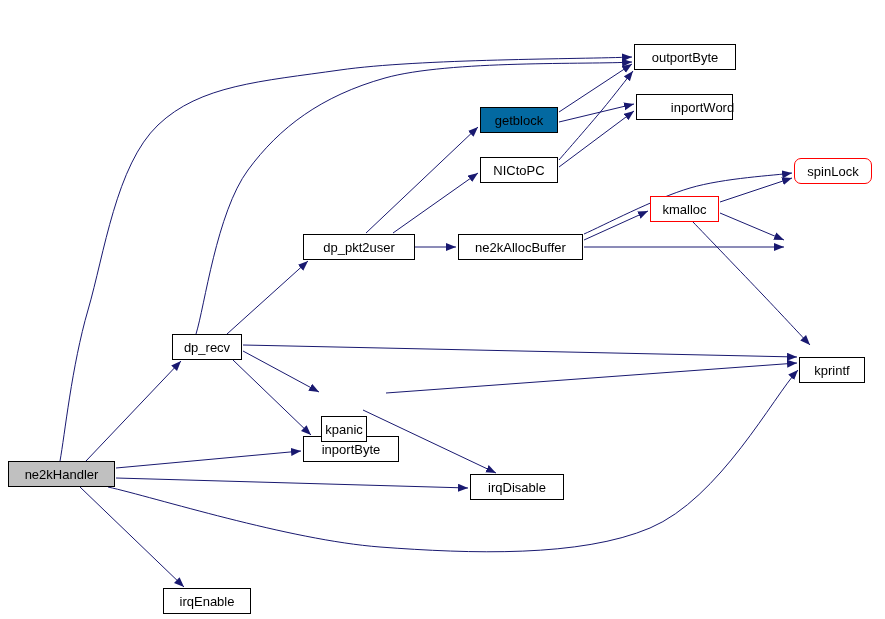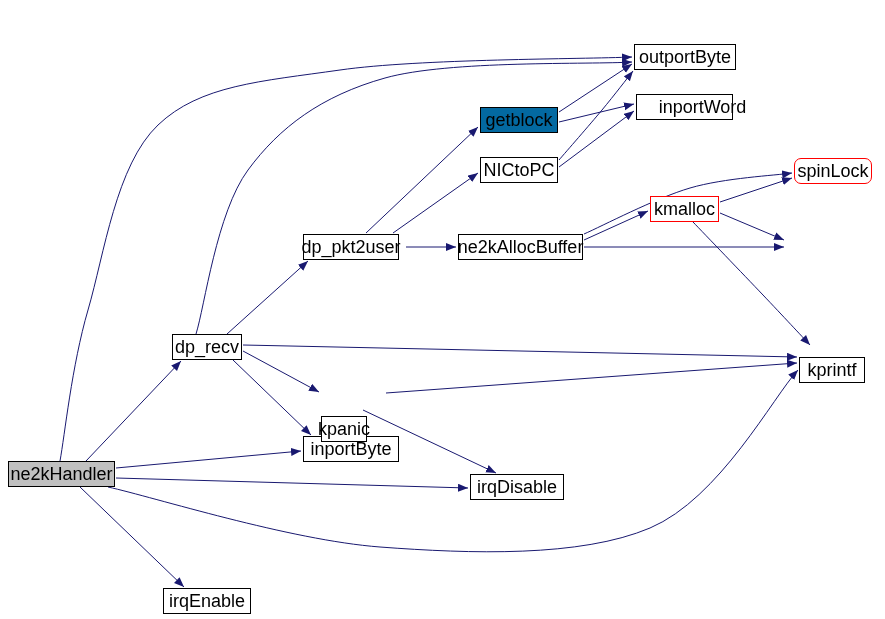--- a/index.html
+++ b/index.html
@@ -1,20 +1,20 @@
 <!DOCTYPE html>
 <html><head>
 <meta charset="utf-8">
 <style>
   html,body{margin:0;padding:0;background:#ffffff;}
   #stage{position:relative;width:885px;height:619px;background:#ffffff;
          font-family:"Liberation Sans",sans-serif;overflow:hidden;}
   #edges{position:absolute;left:0;top:0;width:885px;height:619px;}
   .node{position:absolute;box-sizing:border-box;border:1px solid #000000;background:#ffffff;
-        display:flex;align-items:center;justify-content:center;font-size:18px;color:#000000;
+        display:flex;align-items:center;justify-content:center;font-size:13px;color:#000000;
         white-space:nowrap;cursor:pointer;}
   .edge{fill:none;stroke-width:1px;}
 </style>
 </head>
 <body>
 
 <div id="stage">
   <svg id="edges" xmlns="http://www.w3.org/2000/svg" width="885" height="619">
     <defs>
       <marker id="arrow" markerWidth="11" markerHeight="9" refX="10" refY="4" orient="auto" markerUnits="userSpaceOnUse">
@@ -46,21 +46,21 @@
       <path d="M584,247 L784,247" class="edge" stroke="#191970" marker-end="url(#arrow)"></path>
       <path d="M720,202 L792,178" class="edge" stroke="#191970" marker-end="url(#arrow)"></path>
       <path d="M720,213 L784,240" class="edge" stroke="#191970" marker-end="url(#arrow)"></path>
       <path d="M693,222 C704.6666666666666,234.16666666666666 743.5,274.5 763,295 C782.5,315.5 802.1666666666666,336.6666666666667 810,345" class="edge" stroke="#191970" marker-end="url(#arrow)"></path>
     </svg>
 <div class="node" style="left: 8px; top: 461px; width: 107px; height: 26px; background: rgb(192, 192, 192); border-color: rgb(0, 0, 0);">ne2kHandler</div>
     <div class="node" style="left: 163px; top: 588px; width: 88px; height: 26px; background: rgb(255, 255, 255); border-color: rgb(0, 0, 0);">irqEnable</div>
     <div class="node" style="left: 172px; top: 334px; width: 70px; height: 26px; background: rgb(255, 255, 255); border-color: rgb(0, 0, 0);">dp_recv</div>
     <div class="node" style="left: 303px; top: 436px; width: 96px; height: 26px; background: rgb(255, 255, 255); border-color: rgb(0, 0, 0);">inportByte</div>
     <div class="node" style="left: 321px; top: 384px; width: 46px; height: 26px; background: rgb(255, 255, 255); border-color: rgb(0, 0, 0); margin-top: 32px;">kpanic</div>
-    <div class="node" style="left: 303px; top: 234px; width: 96px; height: 26px; background: rgb(255, 255, 255); border-color: rgb(0, 0, 0); text-align: center;">dp_pkt2user</div>
+    <div class="node" style="left: 303px; top: 234px; width: 112px; height: 26px; background: rgb(255, 255, 255); border-color: rgb(0, 0, 0); text-align: center;">dp_pkt2user</div>
     <div class="node" style="left: 470px; top: 474px; width: 94px; height: 26px; background: rgb(255, 255, 255); border-color: rgb(0, 0, 0);">irqDisable</div>
     <div class="node" style="left: 480px; top: 107px; width: 78px; height: 26px; background: #0369a1; border-color: rgb(0, 0, 0);">getblock</div>
     <div class="node" style="left: 480px; top: 157px; width: 78px; height: 26px; background: rgb(255, 255, 255); border-color: rgb(0, 0, 0);">NICtoPC</div>
     <div class="node" style="left: 458px; top: 234px; width: 125px; height: 26px; background: rgb(255, 255, 255); border-color: rgb(0, 0, 0);">ne2kAllocBuffer</div>
     <div class="node" style="left: 634px; top: 44px; width: 102px; height: 26px; background: rgb(255, 255, 255); border-color: rgb(0, 0, 0);">outportByte</div>
     <div class="node" style="left: 636px; top: 94px; width: 97px; height: 26px; background: rgb(255, 255, 255); border-color: rgb(0, 0, 0); padding-left: 36px;">inportWord</div>
     <div class="node" style="left: 650px; top: 196px; width: 69px; height: 26px; background: rgb(255, 255, 255); border-color: rgb(255, 0, 0);">kmalloc</div>
     <div class="node" style="left: 794px; top: 158px; width: 78px; height: 26px; background: rgb(255, 255, 255); border-color: rgb(255, 0, 0); border-radius: 7px;">spinLock</div>
     <div class="node" style="left: 799px; top: 357px; width: 66px; height: 26px; background: rgb(255, 255, 255); border-color: rgb(0, 0, 0);">kprintf</div>
   </div>

